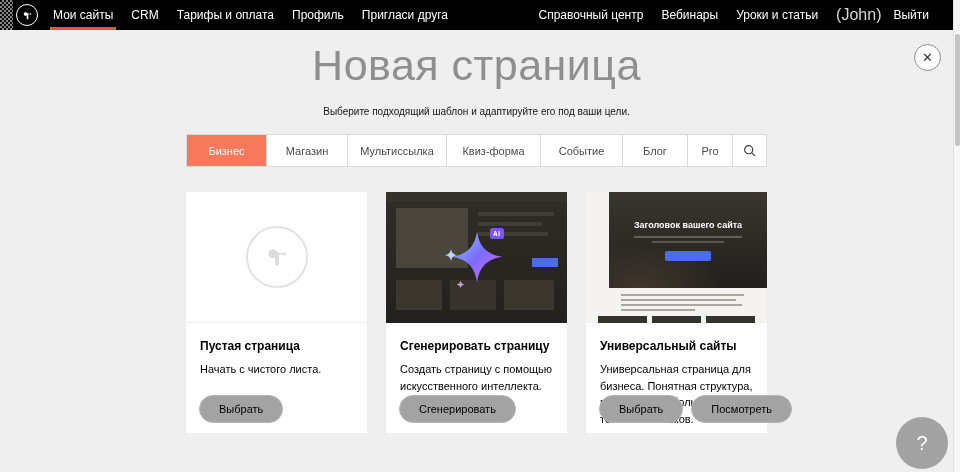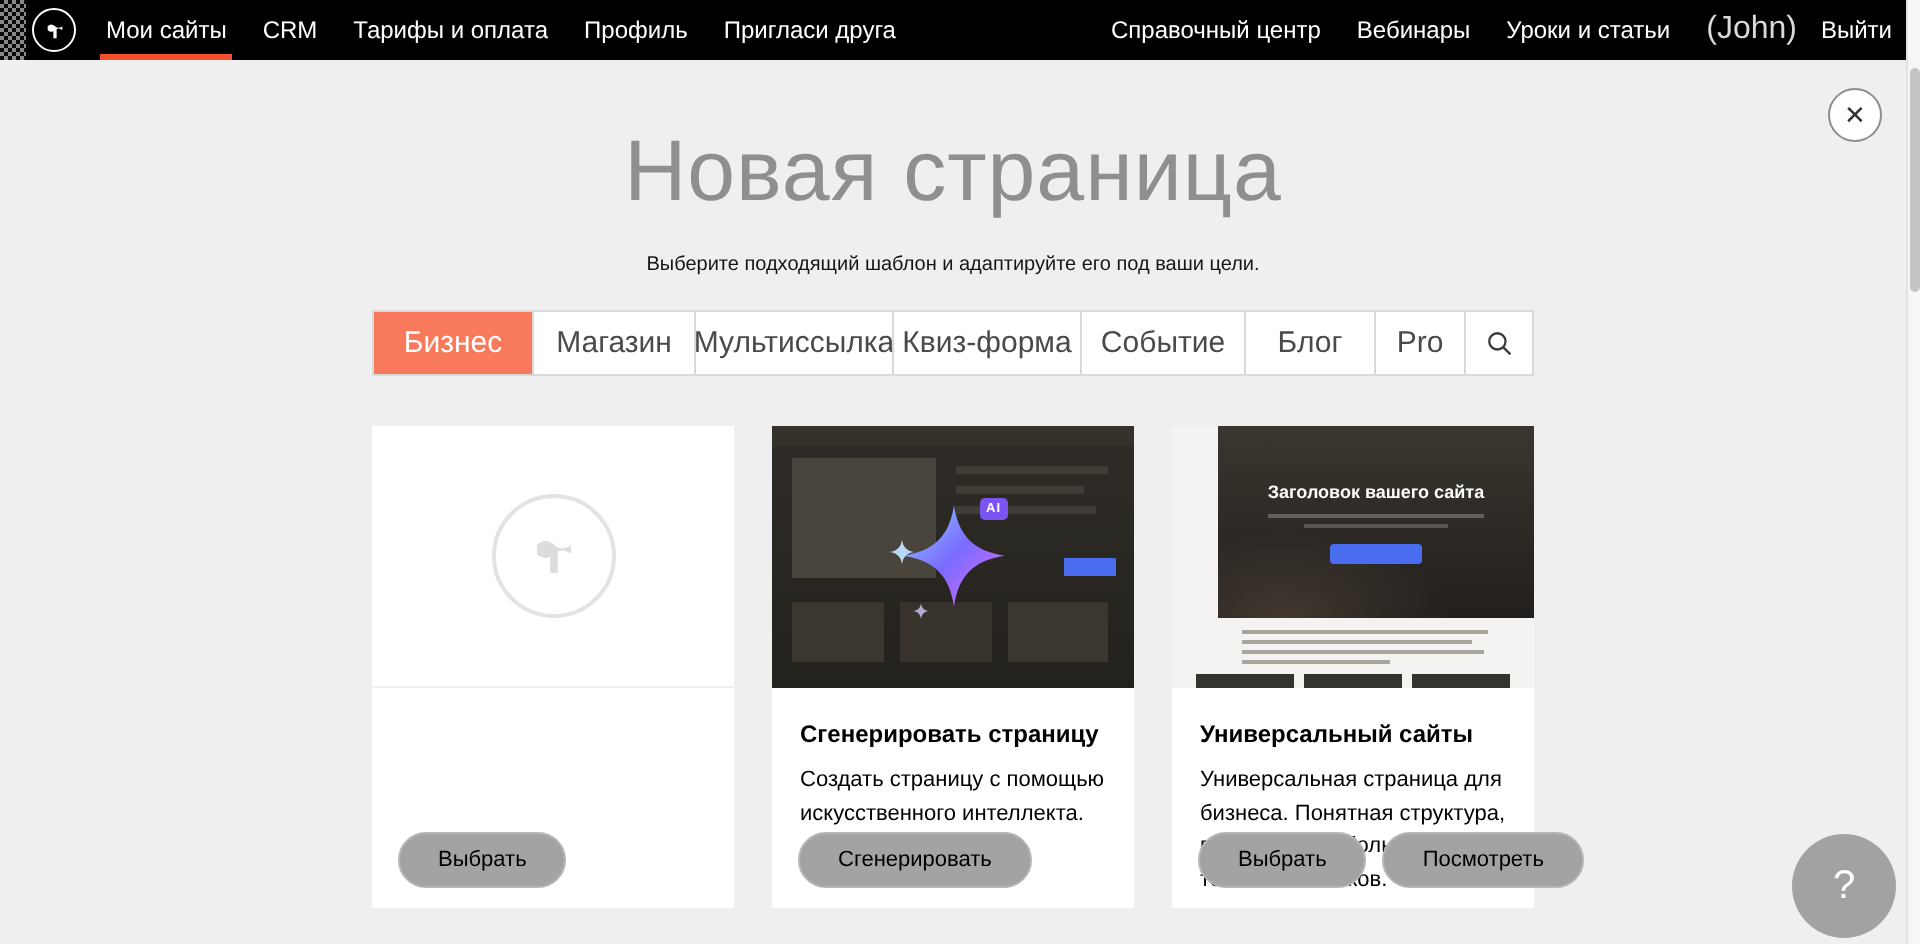--- a/index.html
+++ b/index.html
@@ -8,48 +8,48 @@
 
   
   .topbar { position:absolute; top:0; left:0; right:7px; height:30px; background:#000;
             display:flex; align-items:center; z-index:20; color:#fff; }
   .edge-pattern { width:13px; height:30px; flex:none;
             background:repeating-conic-gradient(#8a8a8a 0% 25%, #0a0a0a 0% 50%) 0 0 / 4px 4px; }
   .logo { width:22px; height:22px; border:1px solid #fff; border-radius:50%;
             display:flex; align-items:center; justify-content:center; margin:0 6px 0 3px;
             color:#fff; cursor:pointer; flex:none; }
   .nav-left, .nav-right { display:flex; align-items:center; height:100%; }
-  .nav-right { margin-left:auto; padding-right:3px; }
+  .nav-right { margin-left:auto; padding-right:20px; }
   .nav-item { position:relative; display:flex; align-items:center; height:100%;
             padding:0 9px; font-size:12px; color:#fff; text-decoration:none; cursor:pointer;
             white-space:nowrap; }
   .nav-item.active::after { content:""; position:absolute; left:6px; right:6px; bottom:0;
             height:3px; background:#f4502e; }
   .user-name { font-size:16px; color:#d9d9d9; padding:0 3px 0 9px; cursor:pointer; }
   .logout { padding-right:4px; }
 
   
   .scrollbar { position:absolute; top:0; right:0; width:7px; height:472px; background:#f6f6f6;
             border-left:1px solid #e2e2e2; z-index:30; }
   .scroll-thumb { position:absolute; top:34px; left:1px; width:5px; height:112px;
             background:#c4c4c4; border-radius:3px; }
 
   
   .main { position:absolute; top:30px; left:0; right:7px; bottom:0; background:#efefef; }
   .close-btn { position:absolute; top:14px; right:12px; width:27px; height:27px; border-radius:50%;
             background:#fff; border:1px solid #8d8d8d; color:#333; font-size:13px; line-height:1;
             display:flex; align-items:center; justify-content:center; cursor:pointer; }
-  .page-title { text-align:center; margin-top:32px; font-size:43px; font-weight:300;
+  .page-title { text-align:center; margin-top:11px; font-size:43px; font-weight:300;
             color:#8f8f8f; letter-spacing:.5px; }
   .page-subtitle { text-align:center; margin-top:16px; font-size:10px; color:#151515; }
 
   
   .tabs { width:581px; margin:17px auto 0; display:flex; background:#fff;
             border:1px solid #d9d9d9; height:33px; }
-  .tab { display:flex; align-items:center; justify-content:center; font-size:15px; color:#4a4a4a;
+  .tab { display:flex; align-items:center; justify-content:center; font-size:11px; color:#4a4a4a;
             cursor:pointer; border-left:1px solid #d9d9d9; }
   .tab:first-child { border-left:none; }
   .tab.active { background:#f8795b; color:#fff; border-left:none; }
   .search-tab svg { display:block; }
 
   
   .grid { width:581px; margin:25px auto 0; display:grid;
             grid-template-columns:repeat(3, 181px); column-gap:19px; row-gap:30px; }
   .card { background:#fff; height:241px; position:relative; }
   .preview { height:131px; position:relative; overflow:hidden; cursor:pointer; }
@@ -169,20 +169,24 @@
 
     <article class="card">
       <div class="preview preview-blank">
         <div class="logo-circle">
           <svg width="30" height="30" viewBox="0 0 64 64">
             <path fill="currentColor" d="M14 20 q9 -8 18 0 t18 0 l0 10 q-9 -8 -18 0 t-18 0 z"></path>
             <rect fill="currentColor" x="28" y="27" width="8" height="23"></rect>
           </svg>
         </div>
       </div>
+      <div class="card-body">
+        <h3 class="card-title">Пустая страница</h3>
+        <p class="card-desc">Начать с чистого листа.</p>
+      </div>
       <div class="btn-row">
         <button class="pill-btn">Выбрать</button>
       </div>
     </article>
 
     <article class="card">
       <div class="preview preview-ai">
         <svg class="sparkle-main" width="58" height="58" viewBox="0 0 64 64">
           <defs>
             <linearGradient id="sparkg" x1="0" y1="0" x2="1" y2="1">

